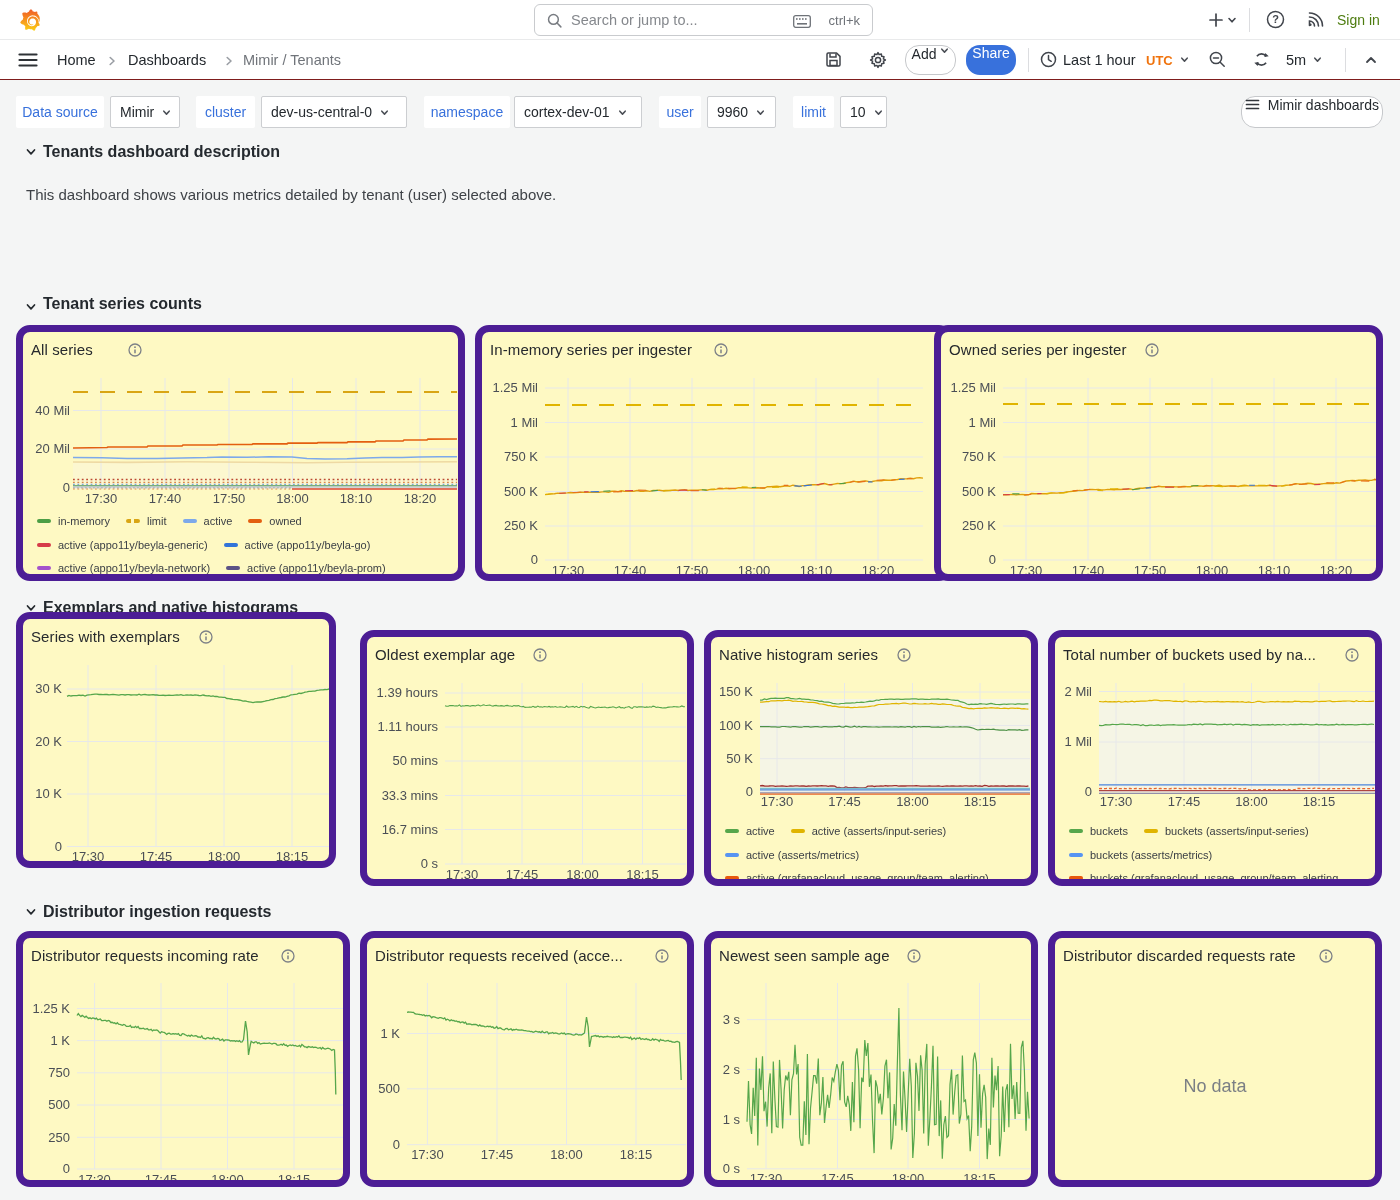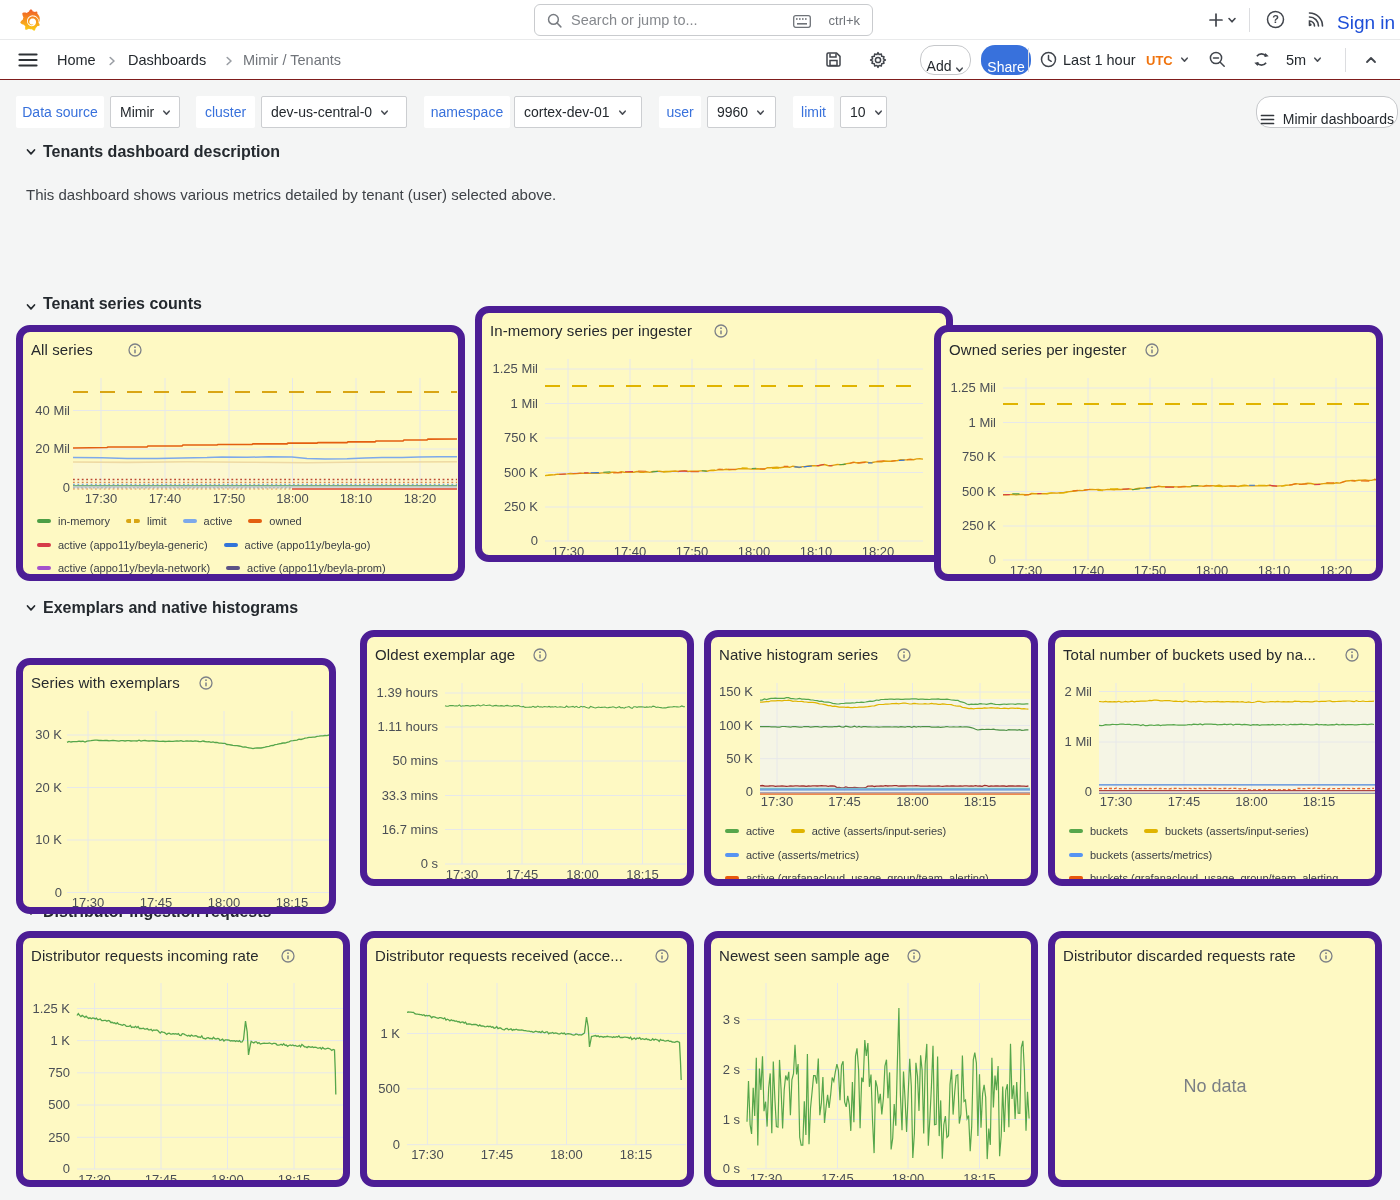--- a/index.html
+++ b/index.html
@@ -14,21 +14,21 @@
 .pinfo { position:absolute; top:11px; }
 .chart { position:absolute; left:0; top:0; }
 .sect { position:absolute; font-size:16px; font-weight:700; color:#24292e; }
 .sect svg { margin-right:6px; }
 .legend { position:absolute; font-size:11px; color:#3c4046; line-height:23.5px; }
 .litem { margin-right:16px; white-space:nowrap; }
 .lmark { display:inline-block; width:14px; height:4px; border-radius:2px; vertical-align:middle; margin-right:7px; position:relative; top:-1px; }
 .vlabel { position:absolute; top:96px; height:32px; background:#fff; color:#3871dc; font-size:14px; display:flex; align-items:center; justify-content:center; border-radius:2px; }
 .vselect { position:absolute; top:96px; height:32px; background:#fff; border:1px solid #ccced1; border-radius:2px; color:#24292e; font-size:14px; display:flex; align-items:center; padding:0 9px; white-space:nowrap; }
 .vselect svg { margin-left:8px; flex-shrink:0; }
-.btn { position:absolute; display:flex; align-items:flex-end; justify-content:center; font-size:14px; border-radius:14px;margin-left:15px; }
+.btn { position:absolute; display:flex; align-items:flex-start; justify-content:center; font-size:14px; border-radius:14px; }
 </style></head><body>
 <div id="topnav">
     <span class="icnbtn" style="left:19px;top:9px">
       <svg width="21" height="22" viewBox="0 0 64 66">
 <defs>
           <linearGradient id="gl" x1="0" y1="1" x2="0" y2="0">
             <stop offset="0" stop-color="#fcce13"></stop>
             <stop offset="1" stop-color="#f05a28"></stop>
           </linearGradient>
         </defs>
@@ -78,21 +78,21 @@
     <span class="icnbtn" style="left:1307px;top:11px">
       <svg width="17" height="17" viewBox="0 0 17 17">
         <g fill="none" stroke="#41454c" stroke-width="1.6" stroke-linecap="round">
           <path d="M2.5 14.5 L2.5 10 A5 5 0 0 1 7.5 15"></path>
           <path d="M2.5 6 A9 9 0 0 1 11.5 15"></path>
           <path d="M2.5 2 A13 13 0 0 1 15.5 15"></path>
         </g>
         <circle cx="3.3" cy="13.7" r="1.3" fill="#41454c"></circle>
       </svg>
     </span>
-    <span style="position:absolute;left:1337px;top:12px;font-size:19px;color:#1d4ed8">Sign in</span>
+    <span style="position:absolute;left:1337px;top:12px;font-size:14px;color:#4d7c0f">Sign in</span>
   </div>
 <div id="toolbar">
     <span class="icnbtn" style="left:18px;top:10px;position:absolute">
       <svg width="20" height="20" viewBox="0 0 20 20">
         <g stroke="#2e3236" stroke-width="2.2" stroke-linecap="round">
           <line x1="1.5" y1="4.5" x2="18.5" y2="4.5"></line>
           <line x1="1.5" y1="10" x2="18.5" y2="10"></line>
           <line x1="1.5" y1="15.5" x2="18.5" y2="15.5"></line>
         </g>
       </svg>
@@ -260,21 +260,21 @@
       <path d="M50.0 150.3L434.0 150.3" fill="none" stroke="#d9854a" stroke-width="1.2" stroke-dasharray="1.8 2.6"></path>
       <path d="M50.0 152.2L434.0 152.2" fill="none" stroke="#5b8ed9" stroke-width="1.1" stroke-dasharray="1.8 2.6"></path>
       <path d="M50.0 153.6L434.0 153.6" fill="none" stroke="#6aa86e" stroke-width="1.0"></path>
       <path d="M50.0 154.9L434.0 154.9" fill="none" stroke="#9db0c2" stroke-width="1.0"></path>
       <path d="M50.0 155.9L269.0 155.9" fill="none" stroke="#99a" stroke-width="0.8" stroke-dasharray="1.8 2.2"></path>
       <path d="M269.0 157.0L434.0 157.0" fill="none" stroke="#dd4633" stroke-width="1.4"></path>
       <path d="M50.0 157.0L269.0 157.0" fill="none" stroke="#d98a50" stroke-width="1.1" stroke-dasharray="1.8 2.6"></path>
     </svg>
     <div class="legend" style="left:14px;top:178px;width:430px"><span class="litem"><span class="lmark" style="background:#4c9e45"></span><span class="ltext">in-memory</span></span><span class="litem"><span class="lmark" style="background:linear-gradient(90deg,#d9a514 0 5px,transparent 5px 8px,#d9a514 8px 14px)"></span><span class="ltext">limit</span></span><span class="litem"><span class="lmark" style="background:#7da9ea"></span><span class="ltext">active</span></span><span class="litem"><span class="lmark" style="background:#e35f10"></span><span class="ltext">owned</span></span><br><span class="litem"><span class="lmark" style="background:#d63c49"></span><span class="ltext">active (appo11y/beyla-generic)</span></span><span class="litem"><span class="lmark" style="background:#3274d9"></span><span class="ltext">active (appo11y/beyla-go)</span></span><br><span class="litem"><span class="lmark" style="background:#a352cc"></span><span class="ltext">active (appo11y/beyla-network)</span></span><span class="litem"><span class="lmark" style="background:#5b5286"></span><span class="ltext">active (appo11y/beyla-prom)</span></span></div>
   </div>
-<div class="panel" style="left:475px;top:306px;width:478px;height:256px">
+<div class="panel" style="left:475px;top:325px;width:478px;height:256px">
     <div class="ptitle">In-memory series per ingester</div>
     <span class="pinfo" style="left:232px"><svg width="14" height="14" viewBox="0 0 14 14">
         <circle cx="7" cy="7" r="6" fill="none" stroke="#7d8187" stroke-width="1.3"></circle>
         <circle cx="7" cy="4.2" r="0.9" fill="#7d8187"></circle>
         <line x1="7" y1="6.6" x2="7" y2="10.2" stroke="#7d8187" stroke-width="1.5"></line>
       </svg></span>
     <svg class="chart" width="449" height="256" viewBox="0 0 449 256">
       <line x1="63" y1="56.0" x2="441" y2="56.0" stroke="#e7e8ea" stroke-width="1"></line>
       <line x1="63" y1="90.5" x2="441" y2="90.5" stroke="#e7e8ea" stroke-width="1"></line>
       <line x1="63" y1="125.0" x2="441" y2="125.0" stroke="#e7e8ea" stroke-width="1"></line>
@@ -399,21 +399,21 @@
       <path d="M348.2 153.1L355.7 151.7" fill="none" stroke="#e8701a" stroke-width="1.1"></path>
       <path d="M357.8 152.5L366.4 151.9" fill="none" stroke="#e8701a" stroke-width="1.1"></path>
       <path d="M373.2 152.7L379.3 152.4" fill="none" stroke="#d63c49" stroke-width="1.1"></path>
       <path d="M385.4 150.8L393.0 150.8" fill="none" stroke="#e8701a" stroke-width="1.1"></path>
       <path d="M399.4 151.1L404.6 149.3" fill="none" stroke="#e8701a" stroke-width="1.1"></path>
       <path d="M410.2 148.8L414.4 149.1" fill="none" stroke="#e8701a" stroke-width="1.1"></path>
       <path d="M419.9 148.9L428.4 149.1" fill="none" stroke="#e8701a" stroke-width="1.1"></path>
       <path d="M433.0 147.3L439.4 147.5" fill="none" stroke="#e8701a" stroke-width="1.1"></path>
     </svg>
   </div>
-<div class="panel" style="left:16px;top:658px;width:320px;height:256px">
+<div class="panel" style="left:16px;top:612px;width:320px;height:256px">
     <div class="ptitle">Series with exemplars</div>
     <span class="pinfo" style="left:176px"><svg width="14" height="14" viewBox="0 0 14 14">
         <circle cx="7" cy="7" r="6" fill="none" stroke="#7d8187" stroke-width="1.3"></circle>
         <circle cx="7" cy="4.2" r="0.9" fill="#7d8187"></circle>
         <line x1="7" y1="6.6" x2="7" y2="10.2" stroke="#7d8187" stroke-width="1.5"></line>
       </svg></span>
     <svg class="chart" width="334" height="256" viewBox="0 0 334 256">
       <line x1="44" y1="70.0" x2="320" y2="70.0" stroke="#e7e8ea" stroke-width="1"></line>
       <line x1="44" y1="122.5" x2="320" y2="122.5" stroke="#e7e8ea" stroke-width="1"></line>
       <line x1="44" y1="175.0" x2="320" y2="175.0" stroke="#e7e8ea" stroke-width="1"></line>

